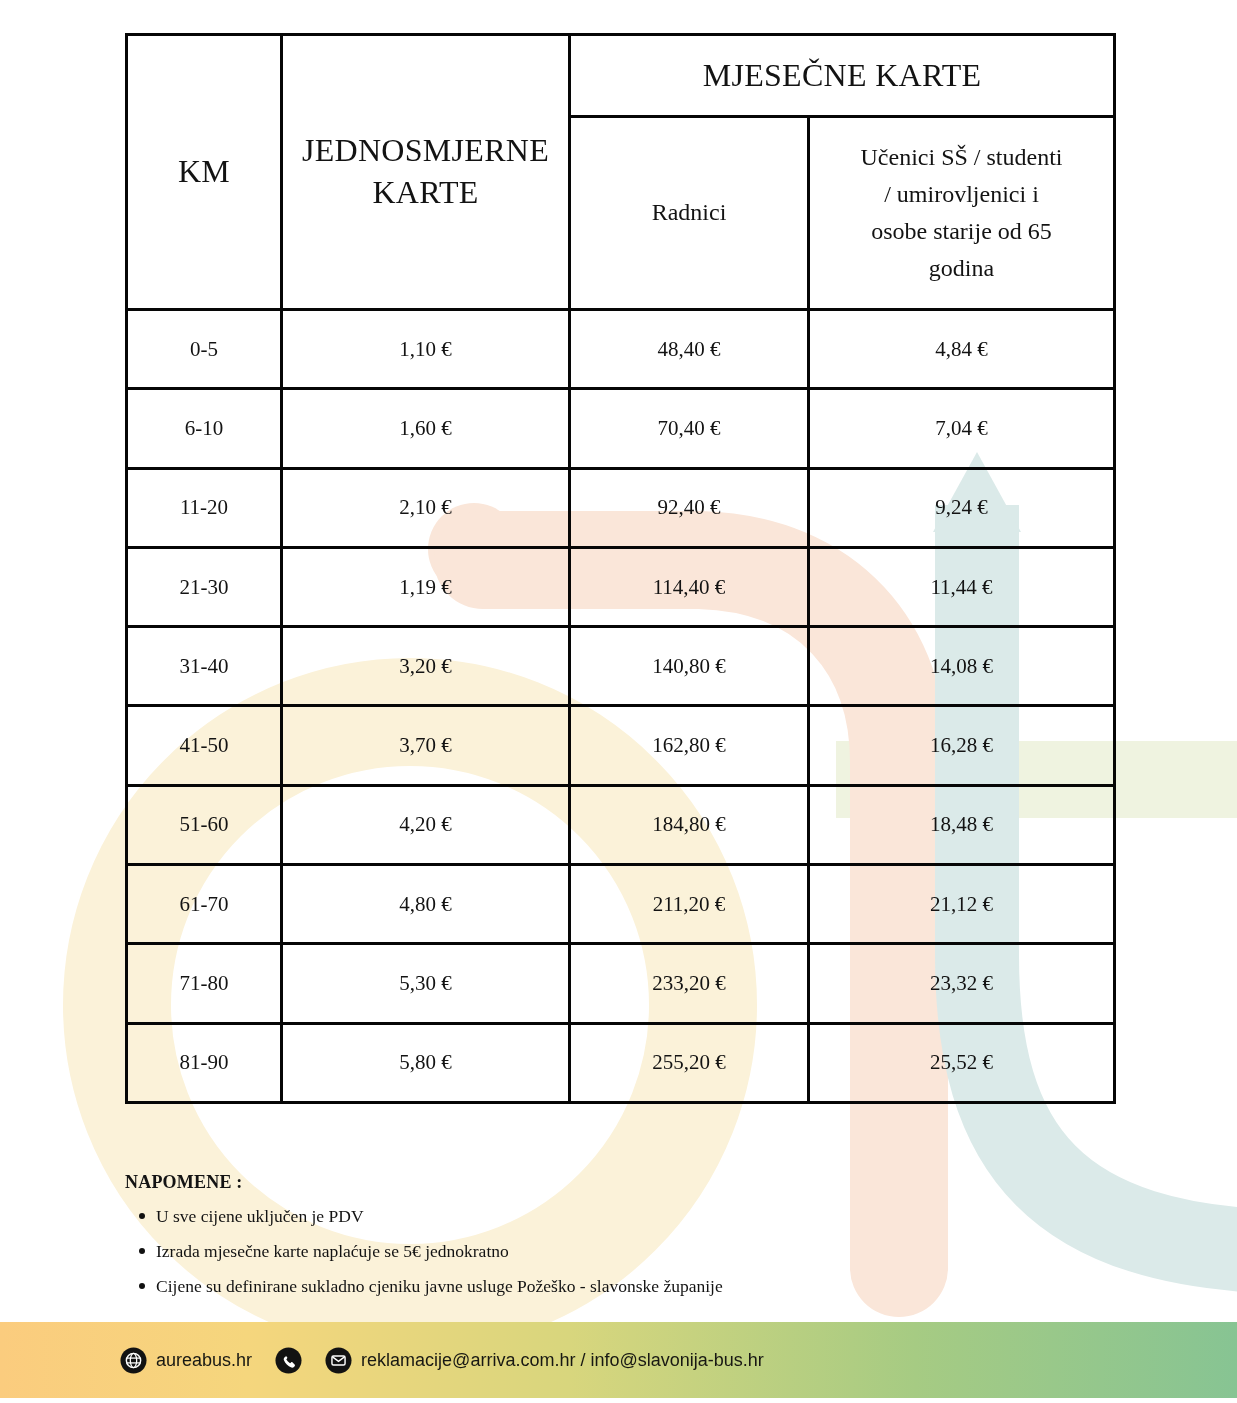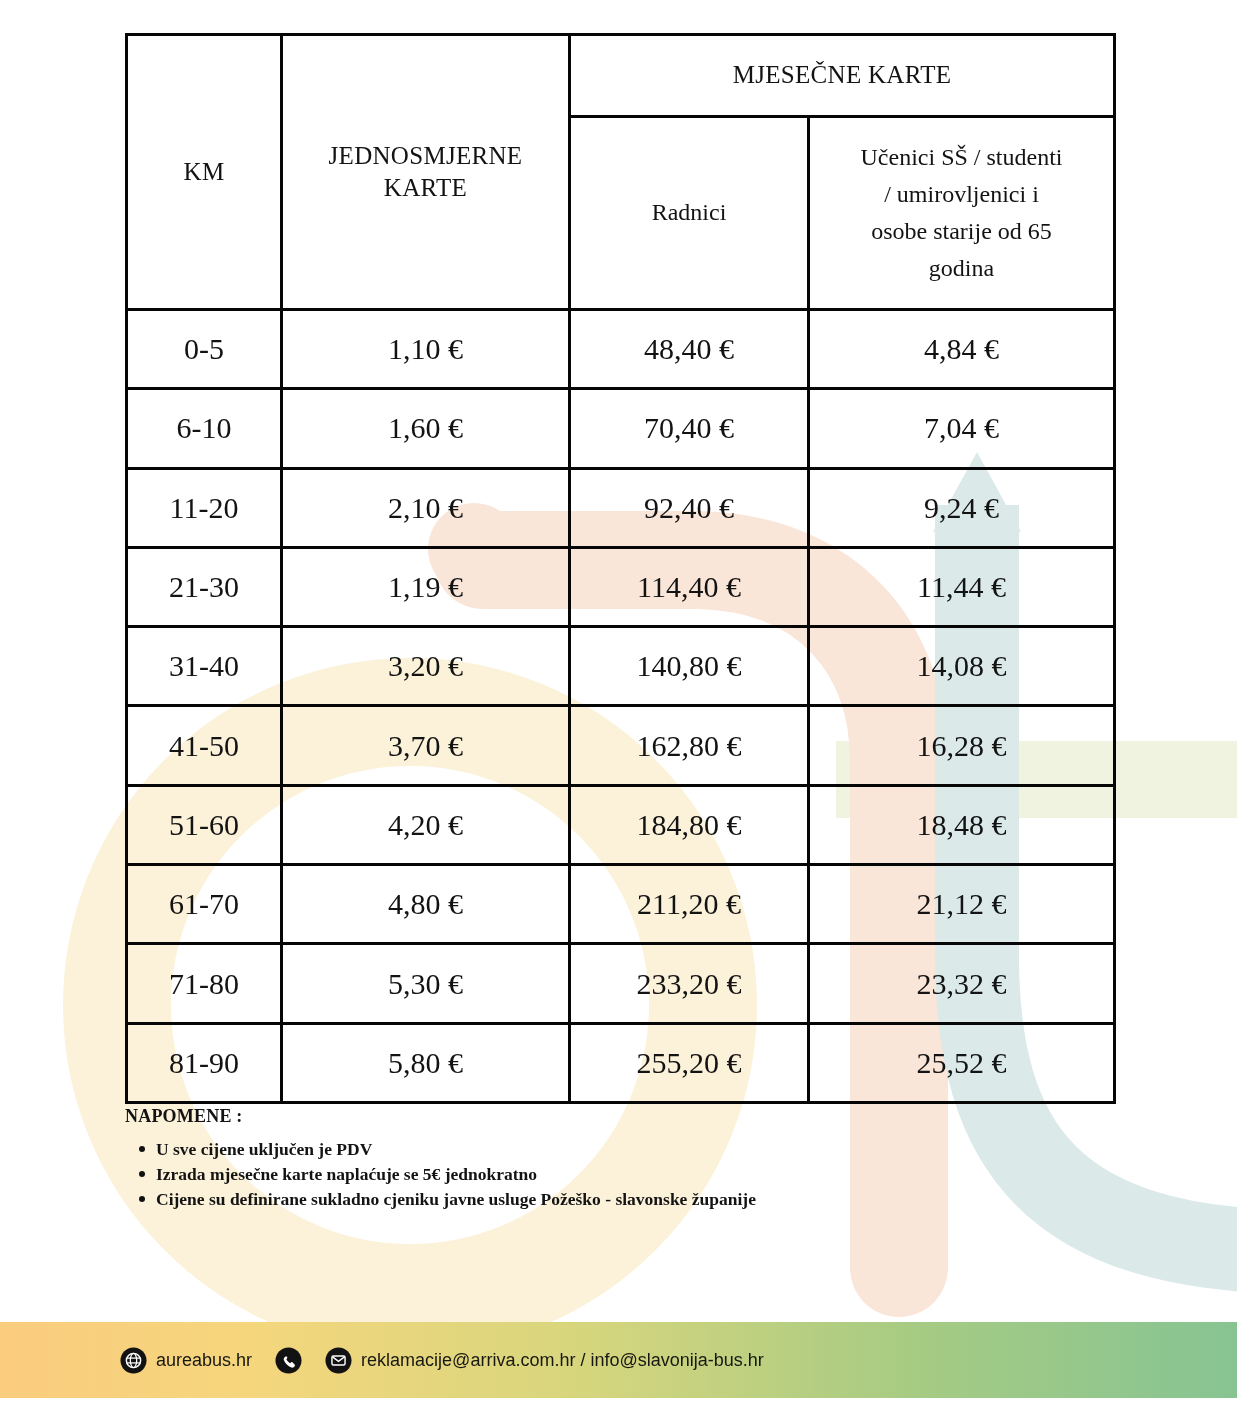--- a/index.html
+++ b/index.html
@@ -24,36 +24,35 @@
   .price-table th,.price-table td{
     border:3px solid #060606;
     text-align:center;
     vertical-align:middle;
     background:transparent;
     font-weight:normal;
     padding:0 8px;
   }
   .row-top th{height:79px;}          
   .row-sub th{height:190px;margin-top:33px;}         
-  .price-table tbody td{height:76.3px;font-size:30px;}
-  .h-main{font-size:25px;font-weight:bold;letter-spacing:.3px;line-height:1.3;}
+  .price-table tbody td{height:76.3px;font-size:21px;}
+  .h-main{font-size:32px;font-weight:bold;letter-spacing:.3px;line-height:1.3;}
   .h-sub{font-size:24px;line-height:1.55;}
   .pre{white-space:pre-line;}
 
   
-  .notes{position:absolute;left:125px;top:1106px;z-index:1;width:900px;}
+  .notes{position:absolute;left:125px;top:1172px;z-index:1;width:900px;}
   .notes h3{margin:0;font-size:18px;font-weight:bold;letter-spacing:.2px;}
   .notes ul{list-style:none;margin:10px 0 0 0;padding:0 0 0 12px;}
   .notes li{
     position:relative;
     padding-left:19px;
     font-size:17.5px;
     line-height:24px;
-    margin:0 0 1px 0;
-    font-weight:bold;
+    margin:11px 0 1px 0;
   }
   .notes li::before{
     content:"";
     position:absolute;left:2px;top:9px;
     width:6px;height:6px;border-radius:50%;
     background:#111;
   }
 
   
   .footer{

